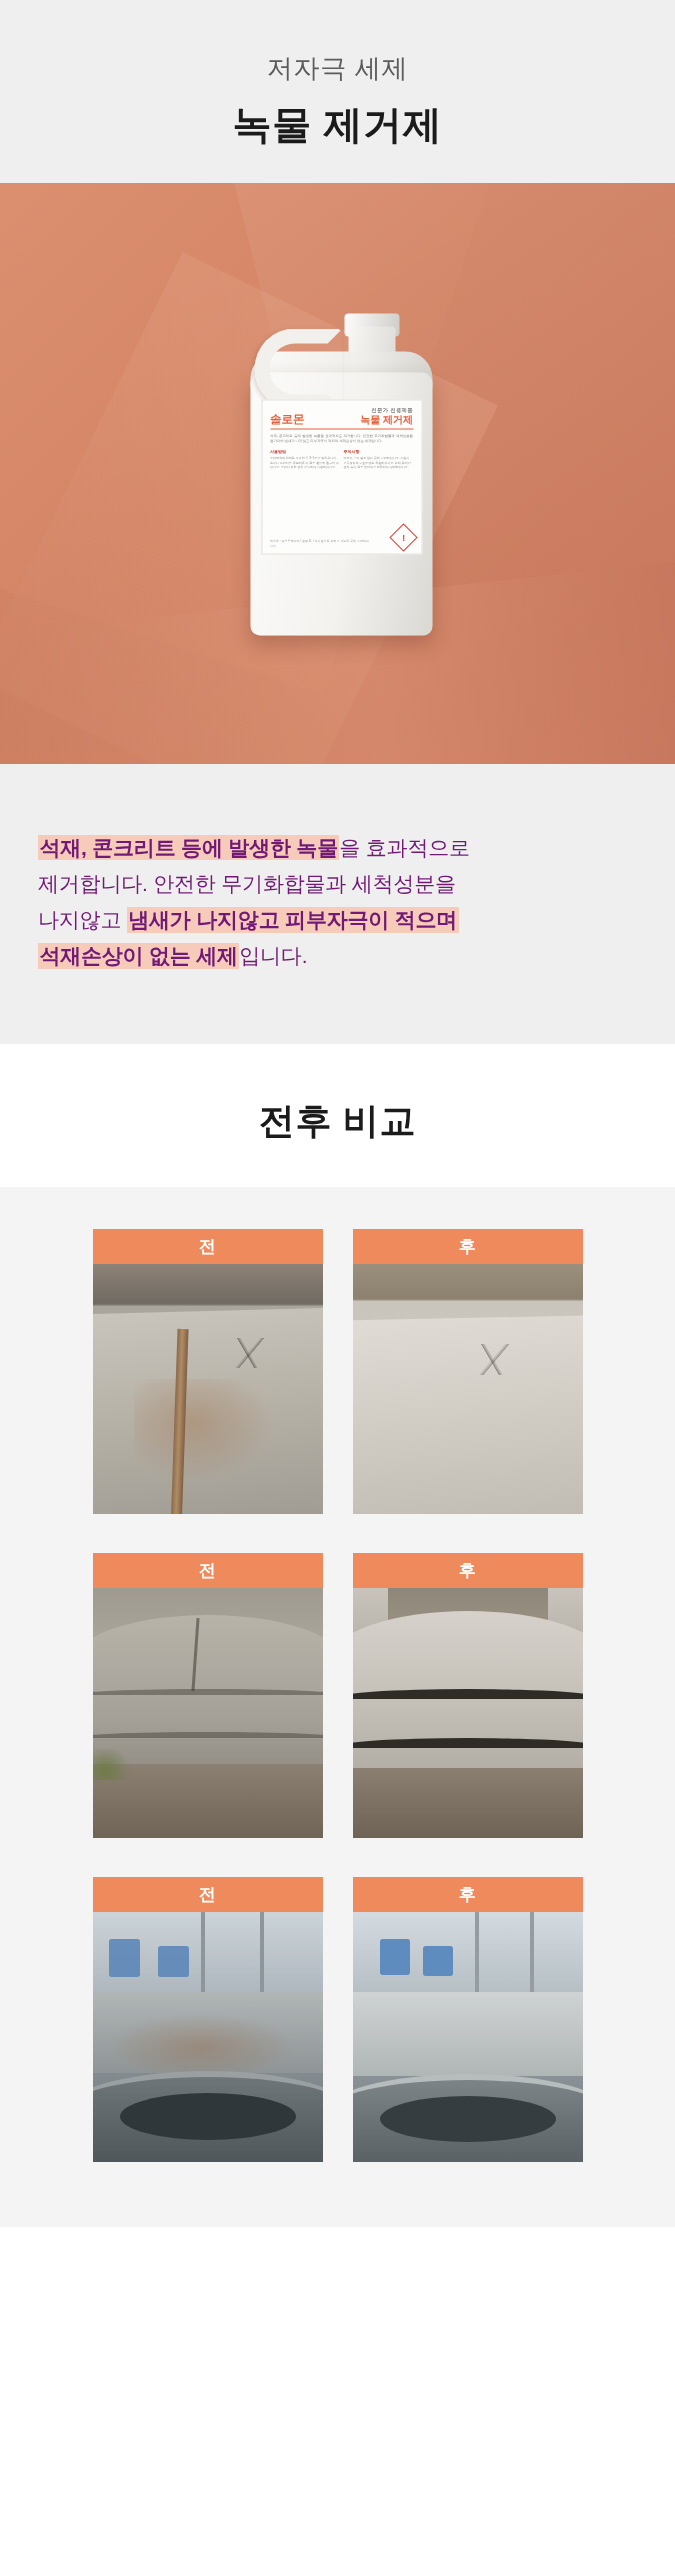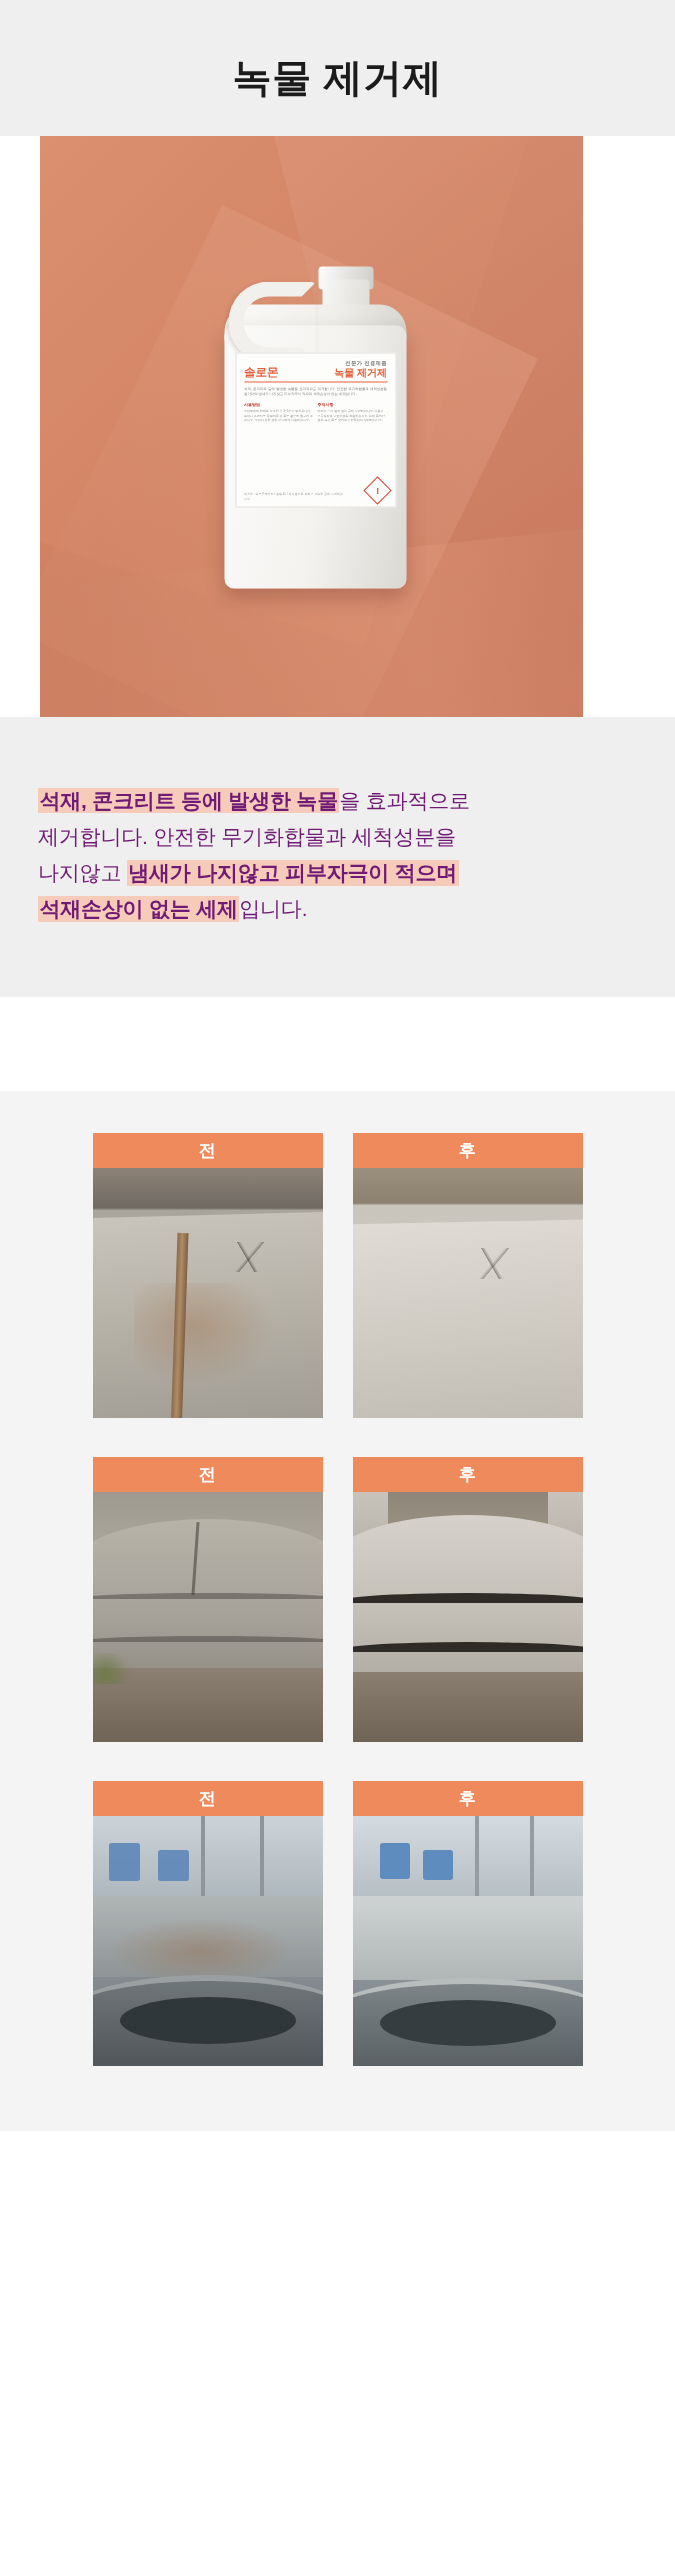--- a/index.html
+++ b/index.html
@@ -32,25 +32,24 @@
   .hero-main {
     font-size: 39px;
     color: #1b1b1b;
     font-weight: 700;
     letter-spacing: 0.7px;
   }
 
   
   .product-stage {
     position: relative;
-    width: 543px;
+    width: 675px;
     height: 581px;
     overflow: hidden;
     background: linear-gradient(135deg,#d98b6a 0%, #cf8062 45%, #c9785d 100%);
-    margin-left: 40px;
   }
   .facet {
     position: absolute;
     opacity: .35;
   }
   .facet.f1 {
     width: 608px; height: 608px;
     left: -176px; top: -176px;
     background: linear-gradient(120deg,#e6a184 0%, #d98b6a 70%);
     transform: rotate(18deg);
@@ -438,20 +437,21 @@
     border-radius: 50%;
     background: #363d40;
   }
 </style>
 </head>
 <body>
 
 <div class="page">
 
   <section class="hero-title">
+    <div class="hero-sub">저자극 세제</div>
     <div class="hero-main">녹물 제거제</div>
   </section>
 
   <section class="product-stage">
     <div class="facet f1"></div>
     <div class="facet f2"></div>
     <div class="facet f3"></div>
     <div class="facet f4"></div>
 
     <div class="bottle-wrap">
@@ -493,20 +493,21 @@
   <section class="desc-block">
     <p class="desc-text">
       <span class="hl">석재, 콘크리트 등에 발생한 녹물</span><span>을 효과적으로</span><br>
       <span>제거합니다. 안전한 무기화합물과 세척성분을</span><br>
       <span>나지않고 </span><span class="hl">냄새가 나지않고 피부자극이 적으며</span><br>
       <span class="hl">석재손상이 없는 세제</span><span>입니다.</span>
     </p>
   </section>
 
   <section class="compare-title">
+    <div class="compare-main">전후 비교</div>
   </section>
 
   <section class="compare-area">
 
     <div class="pair-row">
       <div class="pane">
         <div class="pane-head">전</div>
         <div class="pane-img ph-a1">
           <div class="slab"></div>
           <div class="rust"></div>

